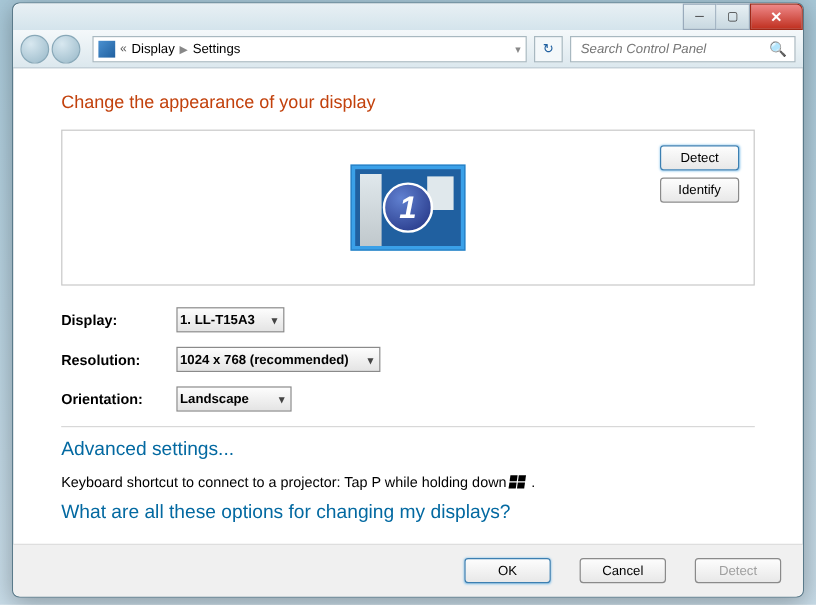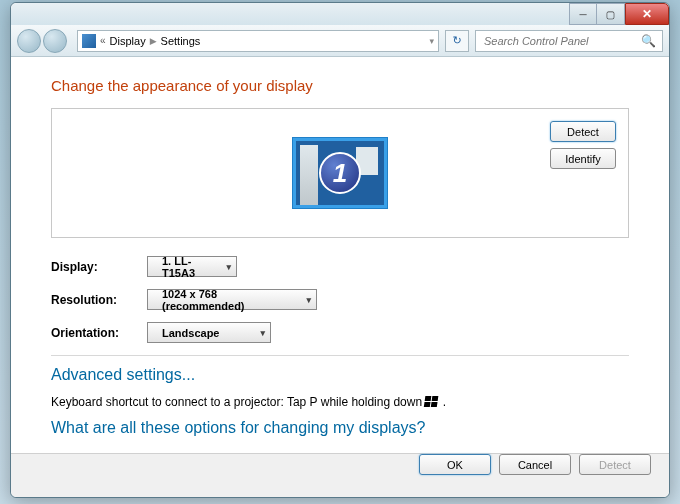--- a/index.html
+++ b/index.html
@@ -28,31 +28,31 @@
   .btn { min-width: 66px; height: 21px; background: linear-gradient(to bottom, #fdfdfd, #e8e8e8); border: 1px solid #8a8a8a; border-radius: 3px; font-size: 11px; cursor: pointer; padding: 0 10px; }
   .btn.default { border: 1px solid #3c7fb1; box-shadow: 0 0 2px #6fb7e8; }
   .btn:disabled { color: #a0a0a0; }
   .monitor { width: 94px; height: 70px; border: 3px solid #3aa0e8; background: #2060a0; position: relative; display: flex; align-items: center; justify-content: center; box-shadow: 0 0 0 1px #2080c8; }
   .monitor::before { content: ""; position: absolute; left: 4px; top: 4px; width: 18px; height: 60px; background: linear-gradient(to bottom, #e0e8ec, #c0c8cc); }
   .monitor::after { content: ""; position: absolute; right: 6px; top: 6px; width: 22px; height: 28px; background: #e0e8ec; }
   .mon-num { position: relative; z-index: 2; width: 42px; height: 42px; border-radius: 50%; background: radial-gradient(circle at 35% 30%, #6080d0, #203080); color: #fff; font-size: 26px; font-weight: bold; display: flex; align-items: center; justify-content: center; border: 2px solid #fff; font-style: italic; }
   .form-rows { margin-top: 18px; }
   .form-row { display: flex; align-items: center; margin-bottom: 12px; font-weight: bold; }
   .form-row label { width: 96px; font-size: 12px; }
-  .combo { height: 21px; background: linear-gradient(to bottom, #fdfdfd, #e4e4e4); border: 1px solid #8a8a8a; font-size: 11px; padding: 0 20px 0 14px; position: relative; display: inline-flex; align-items: center; cursor: pointer; }
+  .combo { height: 21px; background: linear-gradient(to bottom, #fdfdfd, #e4e4e4); border: 1px solid #8a8a8a; font-size: 11px; padding: 0 20px 0 2px; position: relative; display: inline-flex; align-items: center; cursor: pointer; }
   .combo::after { content: "▾"; position: absolute; right: 5px; font-size: 9px; color: #444; }
   .combo.w1 { width: 90px; }
   .combo.w2 { width: 170px; }
-  .combo.w3 { width: 124px; }
+  .combo.w3 { width: 96px; }
   hr { border: none; border-top: 1px solid #d8d8d8; margin: 6px 0 10px 0; }
   .link { color: #0369a1; font-size: 16px; cursor: pointer; display: inline-block; }
   .shortcut-text { font-size: 12px; margin: 10px 0; }
   .win-key { display: inline-block; width: 14px; height: 12px; position: relative; top: 2px; }
   .win-key::before { content: ""; position: absolute; width: 6px; height: 5px; background: #000; top: 0; left: 0; box-shadow: 7px 0 #000, 0 6px #000, 7px 6px #000; transform: skewX(-8deg); }
-  .footer { height: 44px; border-top: 1px solid #d0d0d0; background: #f0f0f0; display: flex; align-items: flex-start; justify-content: flex-end; padding: 0 18px; gap: 8px; border-radius: 0 0 6px 6px; }
+  .footer { height: 44px; border-top: 1px solid #d0d0d0; background: #f0f0f0; display: flex; align-items: center; justify-content: flex-end; padding: 0 18px; gap: 24px; border-radius: 0 0 6px 6px; }
   .footer .btn { min-width: 72px; }
 </style>
 </head>
 <body>
 
 <div class="window">
   <div class="titlebar">
     <div class="win-btn min">─</div>
     <div class="win-btn max">▢</div>
     <div class="win-btn close">✕</div>

